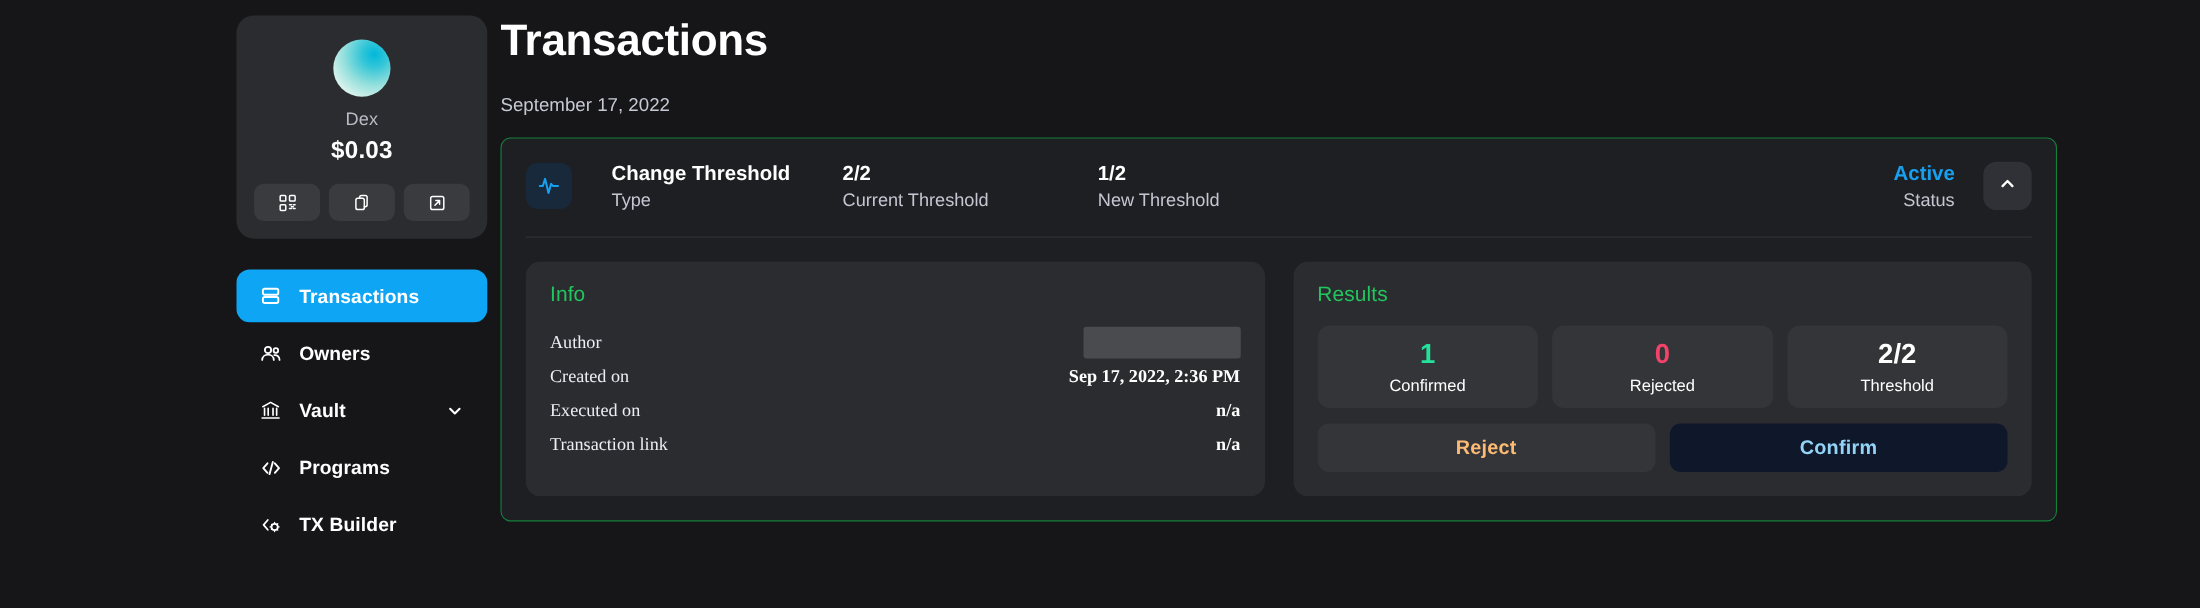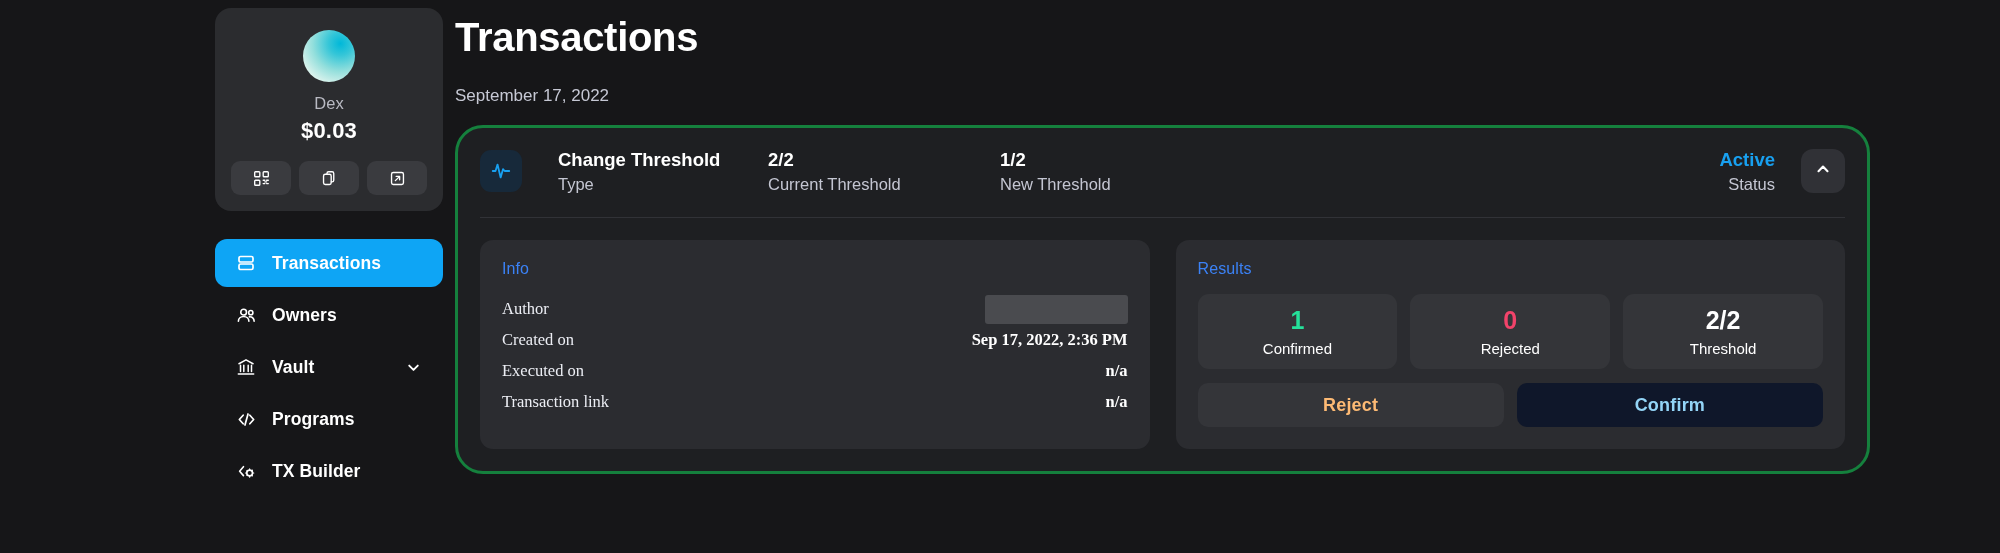--- a/index.html
+++ b/index.html
@@ -18,21 +18,21 @@
     height: 553px;
     display: flex;
     align-items: flex-start;
   }
 
   
   .sidebar {
     width: 455px;
     flex: 0 0 455px;
     padding-left: 215px;
-    padding-top: 8px;
+    padding-top: 14px;
     text-align: right;
   }
 
   .wallet-card {
     width: 228px;
     background: #2b2c2f;
     border-radius: 16px;
     padding: 22px 16px 16px;
     display: flex;
     flex-direction: column;
@@ -128,22 +128,22 @@
 
   .date-label {
     margin-top: 26px;
     font-size: 17px;
     color: #c6c8d4;
   }
 
   .tx-card {
     margin-top: 19px;
     background: #1e1f22;
-    border: 3px solid #15803d;
-    border-radius: 28px;
+    border: 1px solid #15803d;
+    border-radius: 9px;
     padding: 20px 22px 22px;
   }
 
   
   .tx-head {
     display: flex;
     align-items: center;
     padding-bottom: 22px;
     border-bottom: 1px solid #313237;
   }
@@ -199,22 +199,22 @@
     display: flex;
     gap: 26px;
   }
 
   .panel {
     background: #2b2c30;
     border-radius: 13px;
     padding: 20px 22px 22px;
   }
   .panel-title {
-    font-size: 16px;
-    color: #3b82f6;
+    font-size: 19px;
+    color: #22c55e;
     font-weight: normal;
     letter-spacing: .1px;
   }
 
   .panel-info { flex: 1; }
   .panel-results { flex: 1; }
 
   .info-rows { margin-top: 16px; font-family: Liberation Serif, serif; }
   .info-row {
     display: flex;

